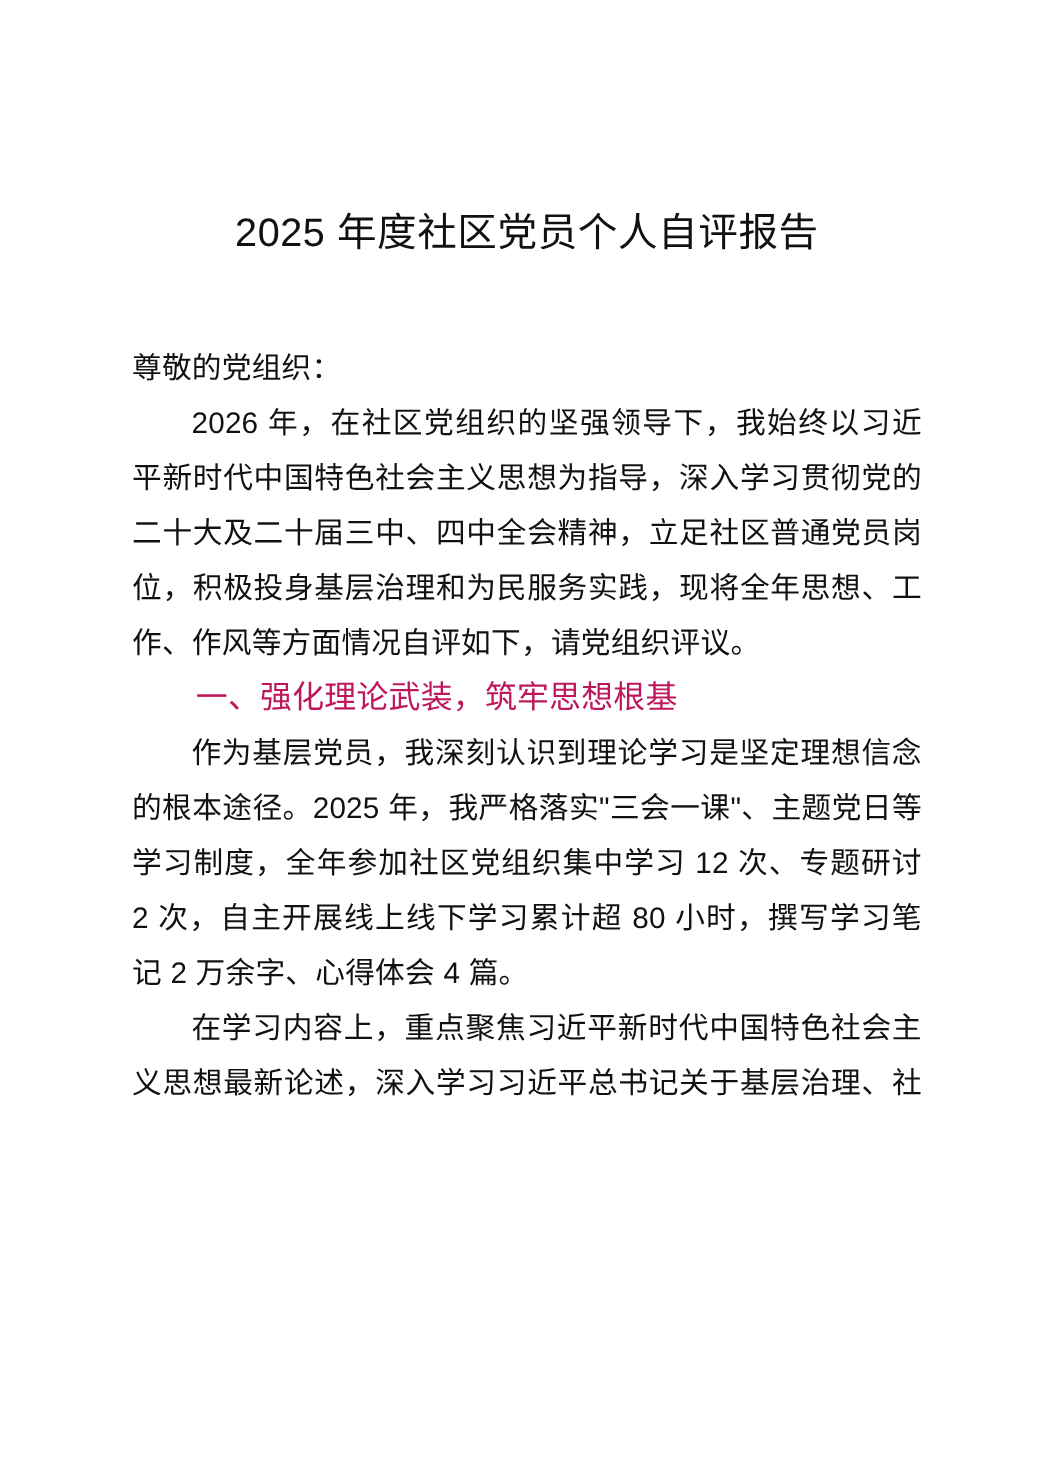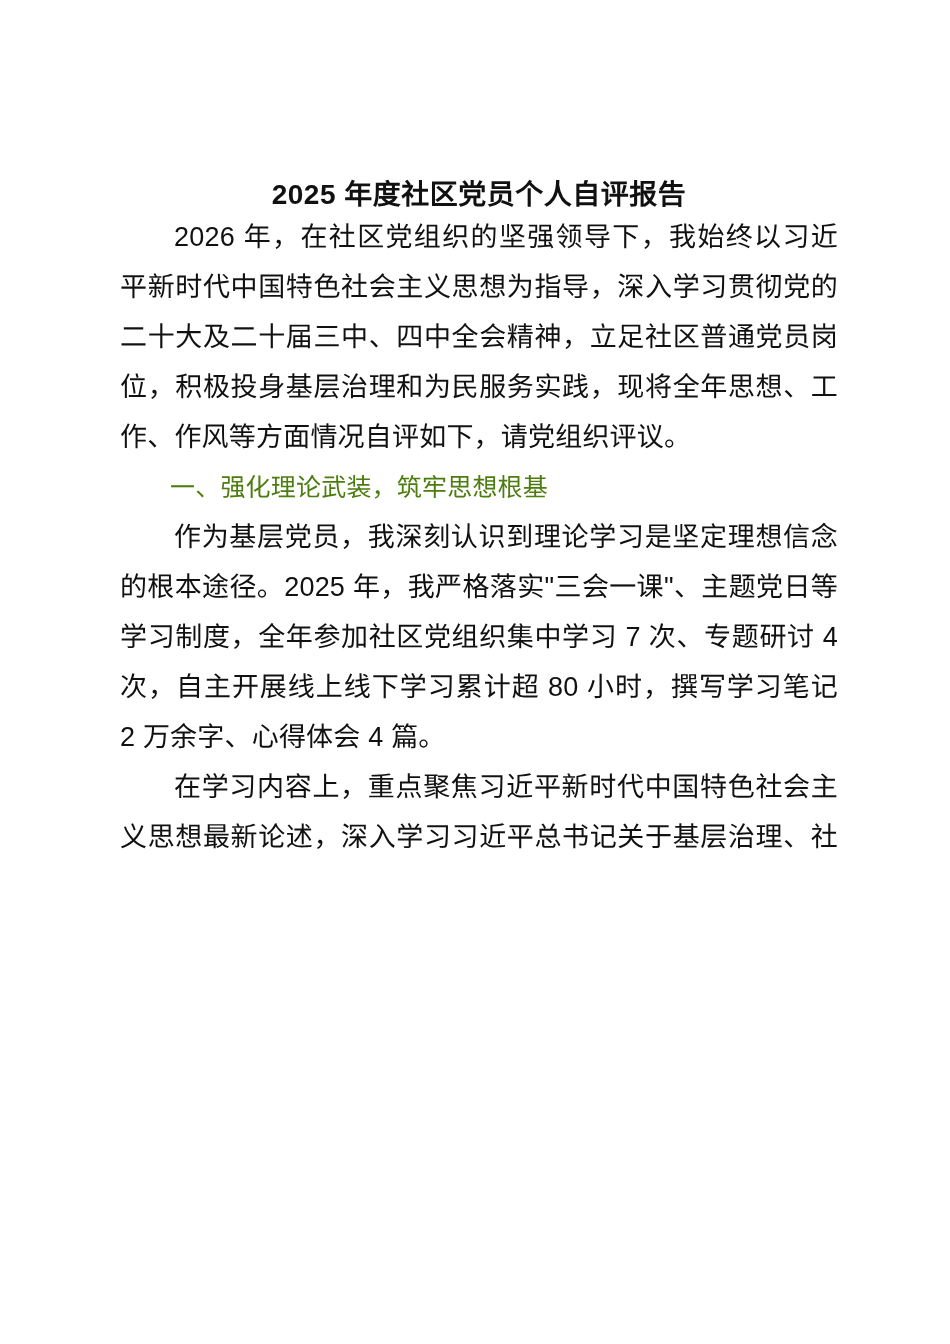--- a/index.html
+++ b/index.html
@@ -27,24 +27,24 @@
   }
 
   .doc-body {
     position: absolute;
     left: 120px;
     top: 0;
     width: 718px;
   }
 
   .doc-title {
-    margin: 0;
+    margin: 12px;
     padding: 0;
-    font-size: 28px;
-    font-weight: 700;
+    font-size: 36px;
+    font-weight: 400;
     line-height: 1.2;
     letter-spacing: 0.5px;
     text-align: center;
     color: #111111;
     padding-top: 178px;
   }
 
   .salutation {
     margin: 0;
     padding-top: 65px;
@@ -63,45 +63,46 @@
     text-align: justify;
     text-justify: inter-ideograph;
     text-indent: 2em;
     letter-spacing: 0.2px;
     color: #111111;
     word-break: break-all;
   }
 
   .heading {
     margin: 0;
-    font-size: 25px;
+    font-size: 29px;
     line-height: 50px;
     text-indent: 2em;
     letter-spacing: 0.2px;
-    color: #4d7c0f;
+    color: #be185d;
     text-align: justify;
     text-justify: inter-ideograph;
   }
 
   .para.clipped {
     max-height: 100px;
     overflow: hidden;
   }
 </style>
 </head>
 <body>
 
 <div class="page">
   <div class="doc-body">
 
     <h1 class="doc-title">2025 年度社区党员个人自评报告</h1>
 
+    <p class="salutation">尊敬的党组织：</p>
 
     <p class="para">2026 年，在社区党组织的坚强领导下，我始终以习近平新时代中国特色社会主义思想为指导，深入学习贯彻党的二十大及二十届三中、四中全会精神，立足社区普通党员岗位，积极投身基层治理和为民服务实践，现将全年思想、工作、作风等方面情况自评如下，请党组织评议。</p>
 
     <p class="heading">一、强化理论武装，筑牢思想根基</p>
 
-    <p class="para">作为基层党员，我深刻认识到理论学习是坚定理想信念的根本途径。2025 年，我严格落实"三会一课"、主题党日等学习制度，全年参加社区党组织集中学习 7 次、专题研讨 4 次，自主开展线上线下学习累计超 80 小时，撰写学习笔记 2 万余字、心得体会 4 篇。</p>
+    <p class="para">作为基层党员，我深刻认识到理论学习是坚定理想信念的根本途径。2025 年，我严格落实"三会一课"、主题党日等学习制度，全年参加社区党组织集中学习 12 次、专题研讨 2 次，自主开展线上线下学习累计超 80 小时，撰写学习笔记 2 万余字、心得体会 4 篇。</p>
 
     <p class="para clipped">在学习内容上，重点聚焦习近平新时代中国特色社会主义思想最新论述，深入学习习近平总书记关于基层治理、社区服务的重要指示精神，认真研读《习近平著作选读》《习近平谈治国理政》（第五卷）等权威著作。结合社区红色资源优势，积极参与"党员政治生活街"学习活动，担任红色故事义务讲解员 6 次，在讲述"红军收条""四渡赤水"等革命故事中深化对"红</p>
 
   </div>
 </div>
 
 </body></html>

